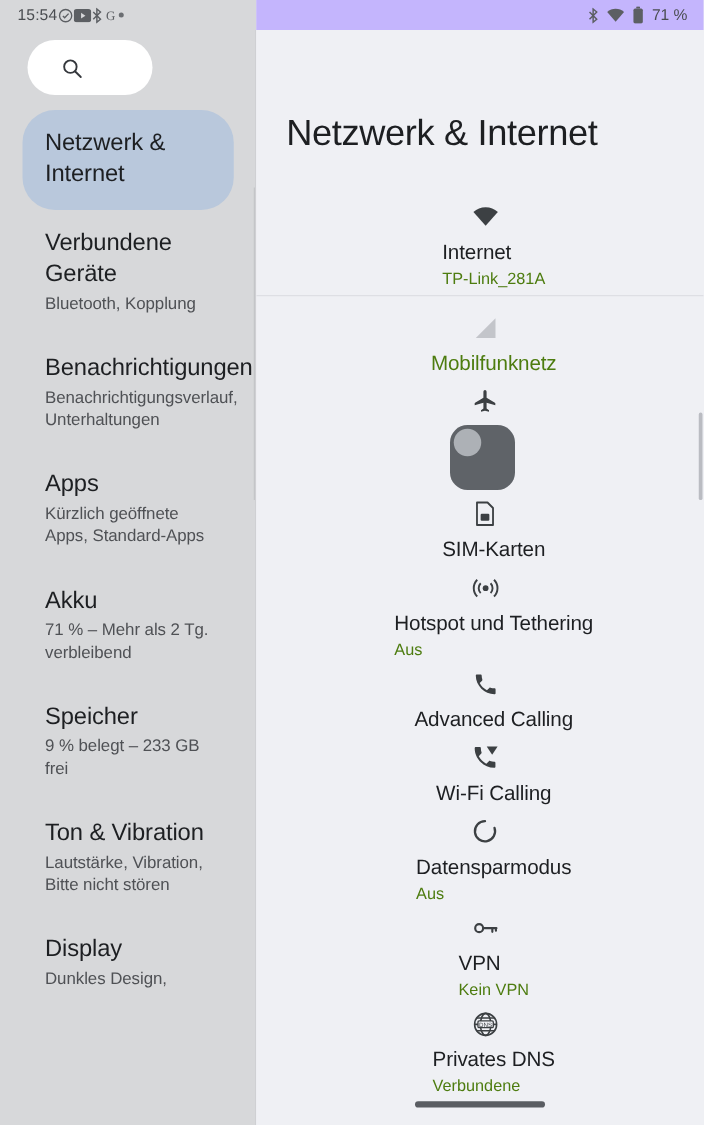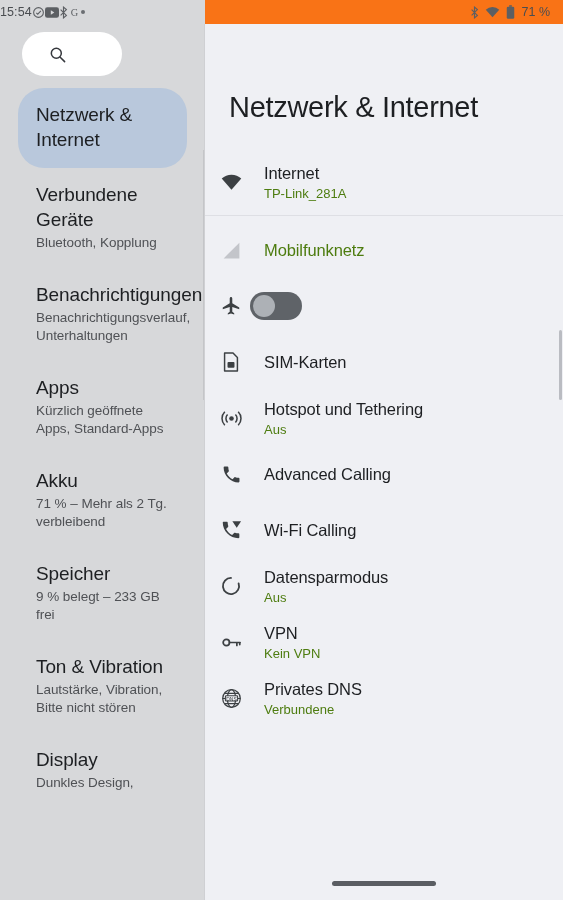--- a/index.html
+++ b/index.html
@@ -12,24 +12,24 @@
   .screen { position:relative; width:563px; height:900px; display:flex; }
 
   
   .statusbar{
     position:absolute; top:0; left:0; width:563px; height:24px;
     display:flex; align-items:center; z-index:30;
     pointer-events:none;
   }
   .sb-left{
     width:205px; height:24px; background:#d7d8da;
-    display:flex; align-items:center; gap:0; 
+    display:flex; align-items:center; gap:0; padding-left:14px;
   }
   .sb-right{
-    flex:1; height:24px; background:#f97316;
+    flex:1; height:24px; background:#c4b5fd;
     display:flex; align-items:center; justify-content:flex-end;
     gap:6px; padding-right:13px;
   }
   .sb-time{ font-size:12.5px; color:#4a4d51; letter-spacing:.1px; }
   .sb-ico{ display:flex; align-items:center; }
   .sb-ico svg{ display:block; }
   .sb-batt{ font-size:12.5px; color:#4a4d51; margin-left:1px; }
   .sb-dot{ width:4px; height:4px; border-radius:50%; background:#6b6e72; }
 
   
@@ -71,21 +71,21 @@
     flex:1; height:900px; background:#eff0f4;
     padding-top:24px; position:relative; overflow:hidden;
   }
   .page-title{
     font-size:29px; line-height:34px; color:#1d1f22;
     padding:66px 0 0 24px; letter-spacing:-.3px; font-weight:400;
   }
   .rows{ padding-top:30px; }
   .row{
     display:flex; align-items:center;
-    padding:0 16px 0 7px; min-height:56px;
+    padding:0 16px 0 24px; min-height:56px;flex-direction:column;
   }
   .row-ico{
     width:38px; flex:0 0 38px; display:flex;
     align-items:center; justify-content:center; color:#3c4043;
   }
   .row-ico svg{ display:block; }
   .row-txt{ flex:1; padding-left:14px; }
   .row-title{ font-size:16.5px; line-height:21px; color:#1d1f22; letter-spacing:-.1px; }
   .row-sub{ font-size:13px; line-height:17px; color:#4d7c0f; margin-top:1px; }
   .row.disabled .row-title{ color:#4d7c0f; }

